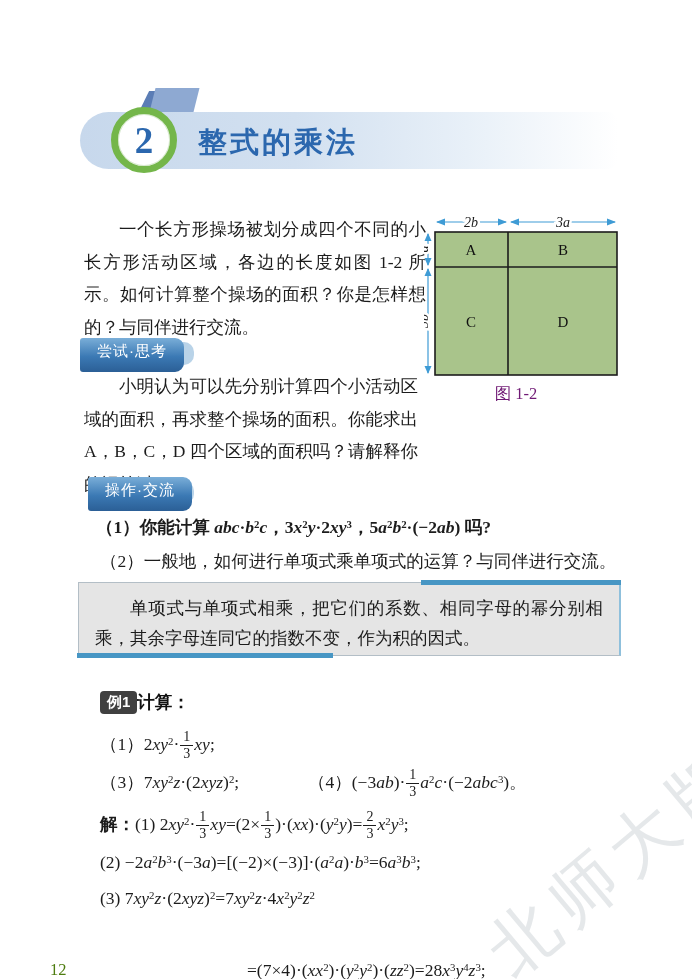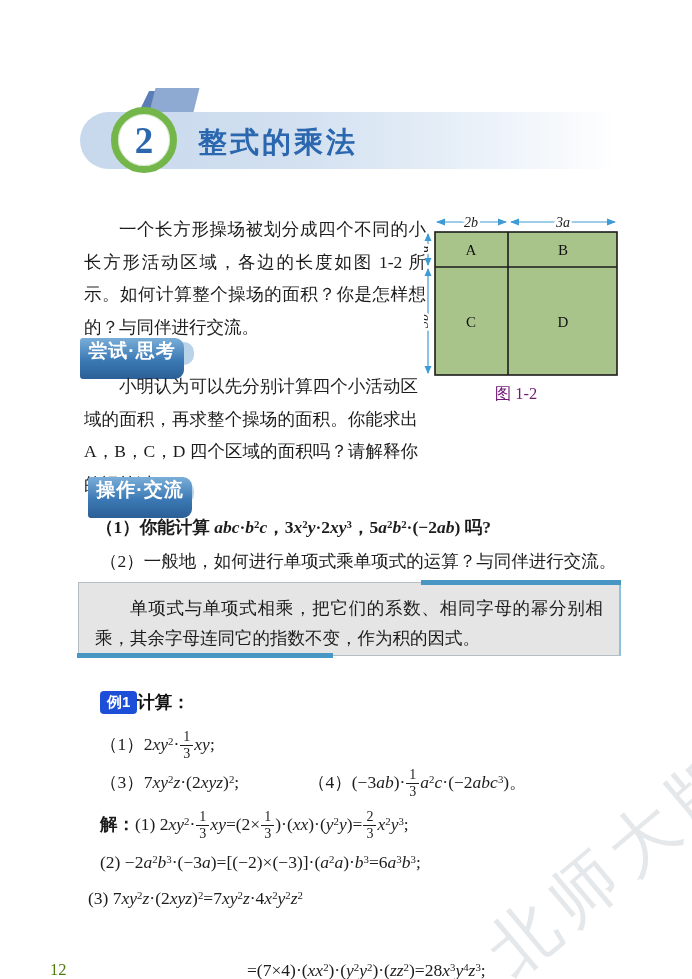--- a/index.html
+++ b/index.html
@@ -28,23 +28,23 @@
   
   .para{position:absolute; font-size:17.5px; line-height:32.5px; text-align:justify;
     text-indent:2em; color:#1c1c1c;}
   #intro-para{left:84px; top:213px; width:342px;}
   #think-para{left:84px; top:370px; width:530px;}
   .fig-spacer{float:right; width:196px; height:66px;}
   
   .sec-badge{position:absolute; height:25px;}
   .sec-badge .echo{position:absolute; left:14px; top:4px; width:100px; height:23px;
     background:#b9d3e8; border-radius:4px 10px 10px 4px;}
-  .sec-badge .main{position:relative; width:104px; height:41px;
+  .sec-badge .main{position:relative; width:104px; height:34px;
     background:linear-gradient(180deg,#7aaed8 0%,#3b79b4 55%,#2b5f96 100%);
-    border-radius:3px 9px 9px 3px; color:#fff; font-weight:bold; font-size:19px;
+    border-radius:3px 9px 9px 3px; color:#fff; font-weight:normal; font-size:15px;
     text-align:center; line-height:25px; letter-spacing:1px;
     font-family:"Liberation Sans","DejaVu Sans",sans-serif;}
   #badge-try{left:80px; top:338px;}
   #badge-op{left:80px; top:477px;padding-left:8px;}
   
   #figure-block{position:absolute; left:424px; top:206px; width:200px;}
   #figure-caption{position:absolute; left:424px; top:383px; width:184px;
     text-align:center; font-size:16.5px; color:#701a75;}
   
   .math-line{position:absolute; font-size:17.5px; line-height:36px; white-space:nowrap;
@@ -57,21 +57,21 @@
   .frac .den{display:block; padding:0 3px;}
   
   #rule-box{position:absolute; left:78px; top:582px; width:540px; height:72px;
     background:#e5e5e5; border:1px solid #b3bec6; border-right:2px solid #8fc0dc;}
   #rule-box .accent-top{position:absolute; right:-2px; top:-3px; width:200px; height:5px; background:#4796c4;}
   #rule-box .accent-bottom{position:absolute; left:-2px; bottom:-3px; width:256px; height:5px; background:#4796c4;}
   #rule-text{padding:10px 16px 0 16px; font-size:17.5px; line-height:30px;
     text-indent:2em; text-align:justify;}
   
   #example-head{position:absolute; left:100px; top:690px; display:flex; align-items:center;}
-  #example-badge{background:#1d4ed8; color:#fff; border-radius:4px; font-size:15px;
+  #example-badge{background:#404040; color:#fff; border-radius:4px; font-size:15px;
     font-weight:bold; padding:2px 7px; font-family:"Liberation Sans","DejaVu Sans",sans-serif;}
   #example-prompt{margin-left:0; font-size:17.5px; font-weight:bold;
     font-family:"Liberation Sans","DejaVu Sans",sans-serif; color:#111;}
   .sol-label{font-weight:bold; font-family:"Liberation Sans","DejaVu Sans",sans-serif;}
   
   #page-number{position:absolute; left:50px; top:924px; font-size:16.5px; color:#4d7c0f;
     font-family:Liberation Serif, serif;margin-top:36px;}
   #watermark{position:absolute; left:498px; top:916px; font-size:68px; letter-spacing:10px;
     color:rgba(176,184,192,0.33); white-space:nowrap;
     transform:rotate(-40deg); transform-origin:left center; pointer-events:none;}
@@ -160,19 +160,19 @@
     <span id="example-badge">例1</span>
     <span id="example-prompt">计算：</span>
   </div>
 
   <div class="math-line" style="left:100px; top:726px;">（1）2<i>x</i><i>y</i><sup>2</sup>·<span class="frac"><span class="num">1</span><span class="den">3</span></span><i>x</i><i>y</i>;</div>
   <div class="math-line" style="left:100px; top:764px;">（3）7<i>x</i><i>y</i><sup>2</sup><i>z</i>·(2<i>x</i><i>y</i><i>z</i>)<sup>2</sup>;</div>
   <div class="math-line" style="left:308px; top:764px;">（4）(−3<i>a</i><i>b</i>)·<span class="frac"><span class="num">1</span><span class="den">3</span></span><i>a</i><sup>2</sup><i>c</i>·(−2<i>a</i><i>b</i><i>c</i><sup>3</sup>)。</div>
 
   <div class="math-line" style="left:100px; top:806px;"><span class="sol-label">解：</span><span>(1) 2<i>x</i><i>y</i><sup>2</sup>·<span class="frac"><span class="num">1</span><span class="den">3</span></span><i>x</i><i>y</i>=(2×<span class="frac"><span class="num">1</span><span class="den">3</span></span>)·(<i>x</i><i>x</i>)·(<i>y</i><sup>2</sup><i>y</i>)=<span class="frac"><span class="num">2</span><span class="den">3</span></span><i>x</i><sup>2</sup><i>y</i><sup>3</sup>;</span></div>
   <div class="math-line" style="left:100px; top:844px;">(2) −2<i>a</i><sup>2</sup><i>b</i><sup>3</sup>·(−3<i>a</i>)=[(−2)×(−3)]·(<i>a</i><sup>2</sup><i>a</i>)·<i>b</i><sup>3</sup>=6<i>a</i><sup>3</sup><i>b</i><sup>3</sup>;</div>
-  <div class="math-line" style="left:88px; top:880px;">(3) 7<i>x</i><i>y</i><sup>2</sup><i>z</i>·(2<i>x</i><i>y</i><i>z</i>)<sup>2</sup>=7<i>x</i><i>y</i><sup>2</sup><i>z</i>·4<i>x</i><sup>2</sup><i>y</i><sup>2</sup><i>z</i><sup>2</sup></div>
+  <div class="math-line" style="left:100px; top:880px;">(3) 7<i>x</i><i>y</i><sup>2</sup><i>z</i>·(2<i>x</i><i>y</i><i>z</i>)<sup>2</sup>=7<i>x</i><i>y</i><sup>2</sup><i>z</i>·4<i>x</i><sup>2</sup><i>y</i><sup>2</sup><i>z</i><sup>2</sup></div>
   <div class="math-line" style="left:247px; top:952px;">=(7×4)·(<i>x</i><i>x</i><sup>2</sup>)·(<i>y</i><sup>2</sup><i>y</i><sup>2</sup>)·(<i>z</i><i>z</i><sup>2</sup>)=28<i>x</i><sup>3</sup><i>y</i><sup>4</sup><i>z</i><sup>3</sup>;</div>
 
   <div id="page-number">12</div>
   <div id="watermark">北师大版</div>
 
 </div>
 
 </body></html>

